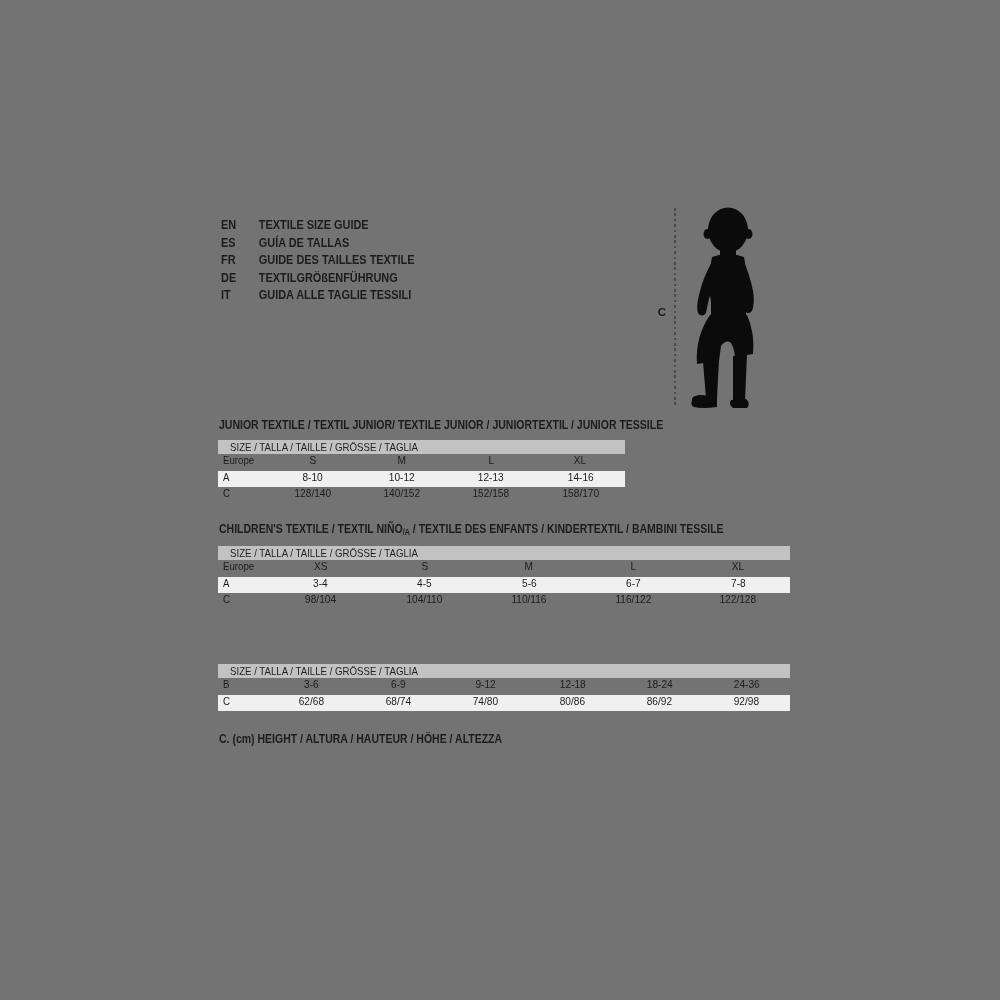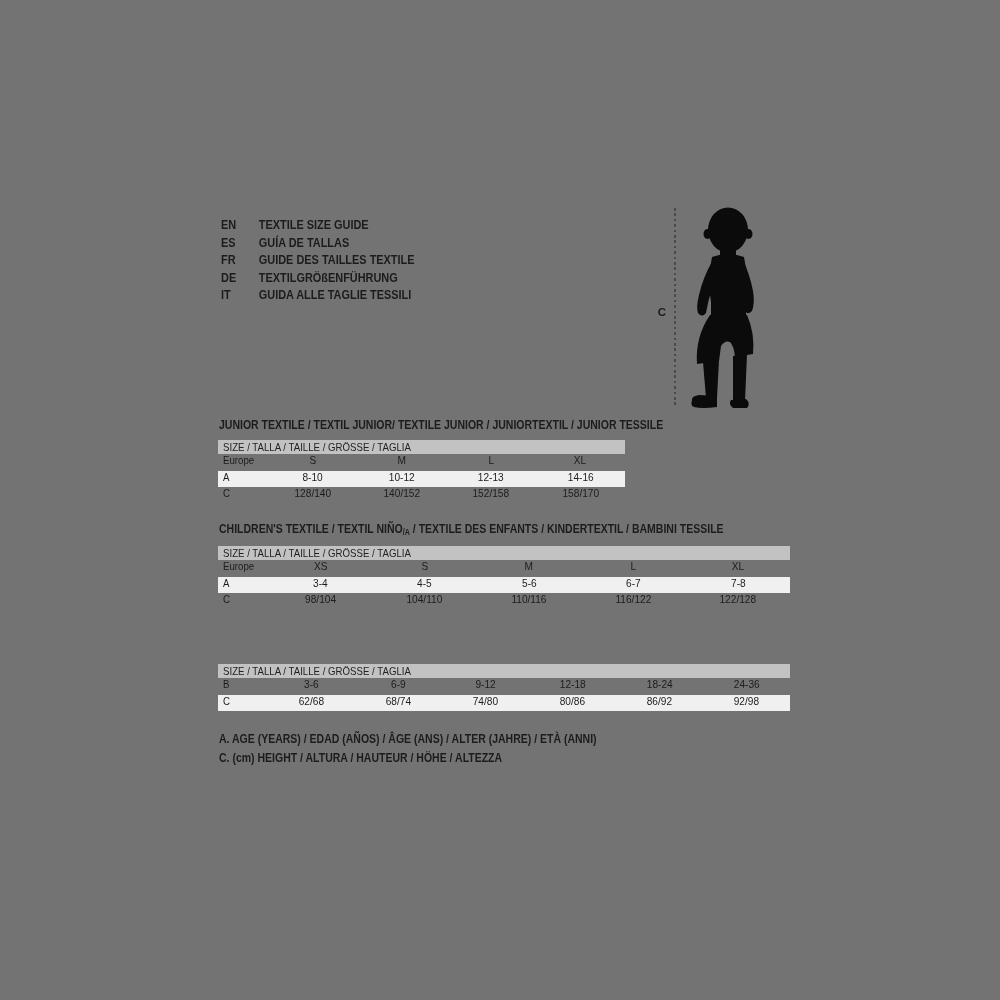--- a/index.html
+++ b/index.html
@@ -31,21 +31,21 @@
   .sub{font-size:8.5px;vertical-align:-2px;}
   .s1-title{top:416px;}
   .s2-title{top:520px;text-align:right;}
   .s3-title{top:624px;}
 
   
   .tbl{position:absolute;left:218px;}
   .s1-tbl{top:440px;width:407px;}
   .s2-tbl{top:546px;width:572px;}
   .s3-tbl{top:664px;width:572px;}
-  .tbl-bar{height:14px;line-height:14px;background:#c2c2c2;padding-left:5px;font-size:11.5px;font-weight:400;color:#222222;}
+  .tbl-bar{height:14px;line-height:14px;background:#c2c2c2;padding-left:12px;font-size:11.5px;font-weight:400;color:#222222;}
   .tbl-row{display:flex;height:16.6px;font-size:11.5px;font-weight:400;}
   .tbl-row.shaded{background:#f0f0f0;}
   .tbl-label{width:50px;padding-left:5px;box-sizing:border-box;}
   .tbl-cell{flex:1;text-align:center;}
 
   
   .legend{position:absolute;left:219px;top:730px;}
   .legend-line{height:19.4px;line-height:19.4px;font-weight:700;font-size:12.5px;white-space:nowrap;}
 </style>
 </head>
@@ -173,17 +173,16 @@
           <div class="tbl-cell"><span class="cxc">68/74</span></div>
           <div class="tbl-cell"><span class="cxc">74/80</span></div>
           <div class="tbl-cell"><span class="cxc">80/86</span></div>
           <div class="tbl-cell"><span class="cxc">86/92</span></div>
           <div class="tbl-cell"><span class="cxc">92/98</span></div>
         </div>
       </div>
     </div>
 
   <div class="legend" id="legend">
-      <div class="legend-line"><span class="cx">A. AGE (YEARS) / EDAD (AÑOS) / ÂGE (ANS) / ALTER (JAHRE) / ETÀ (ANNI)</span></div>
       <div class="legend-line"><span class="cx">C. (cm) HEIGHT / ALTURA / HAUTEUR / HÖHE / ALTEZZA</span></div>
     </div>
 
 </div>
 
 </body></html>

